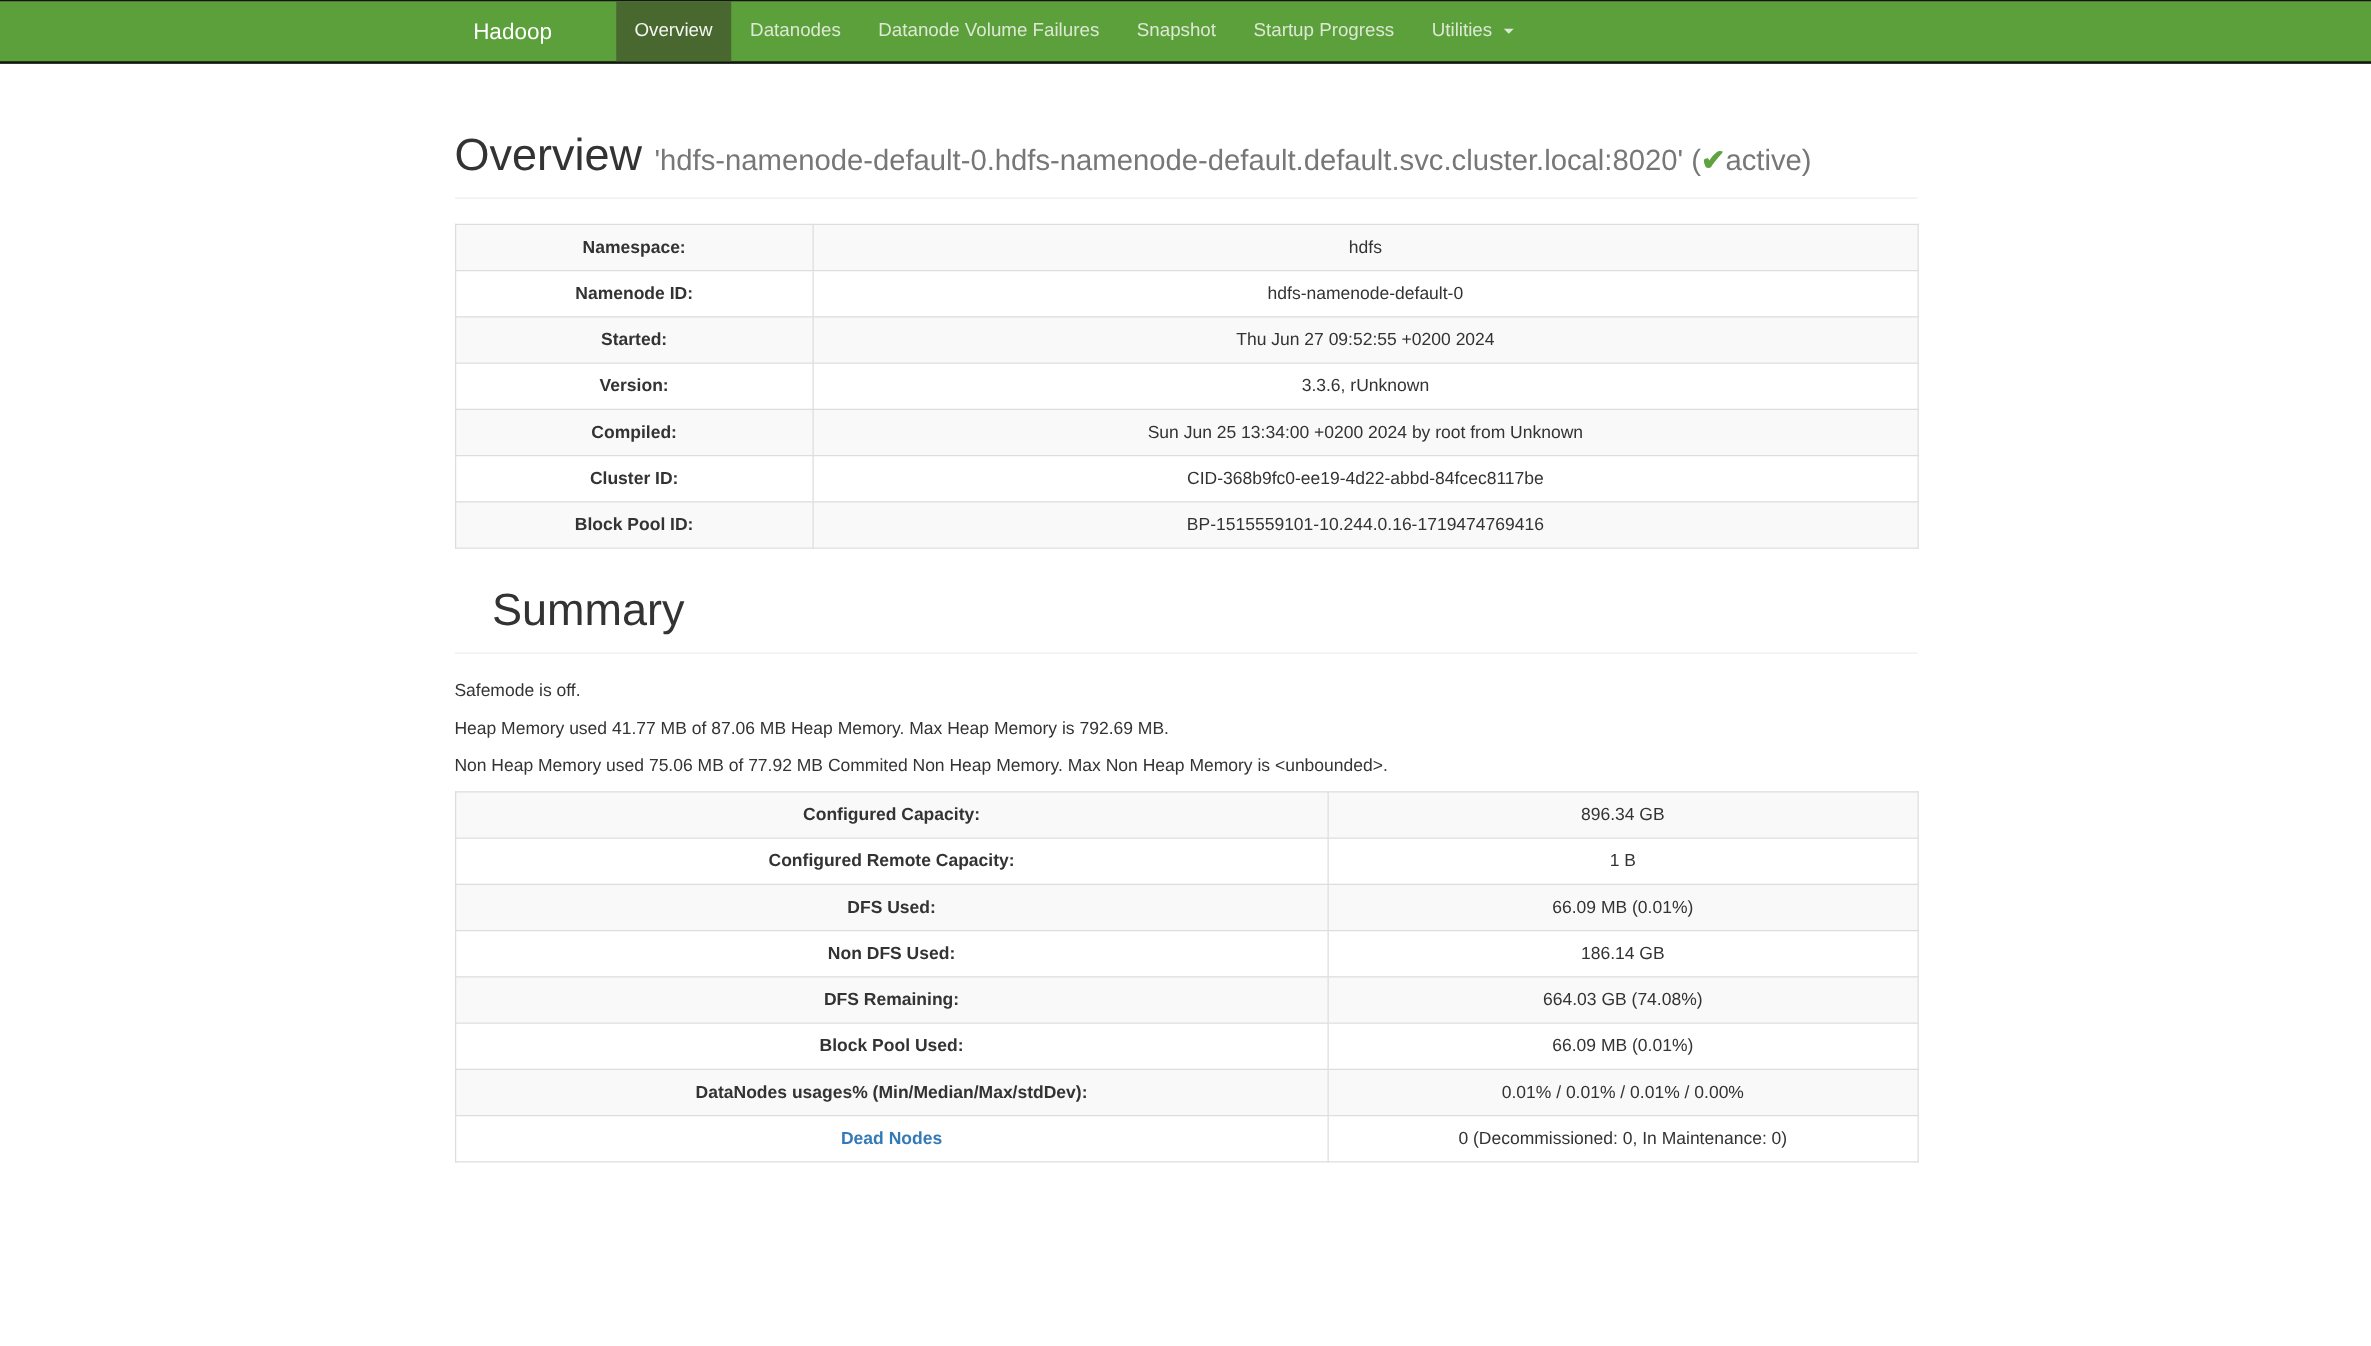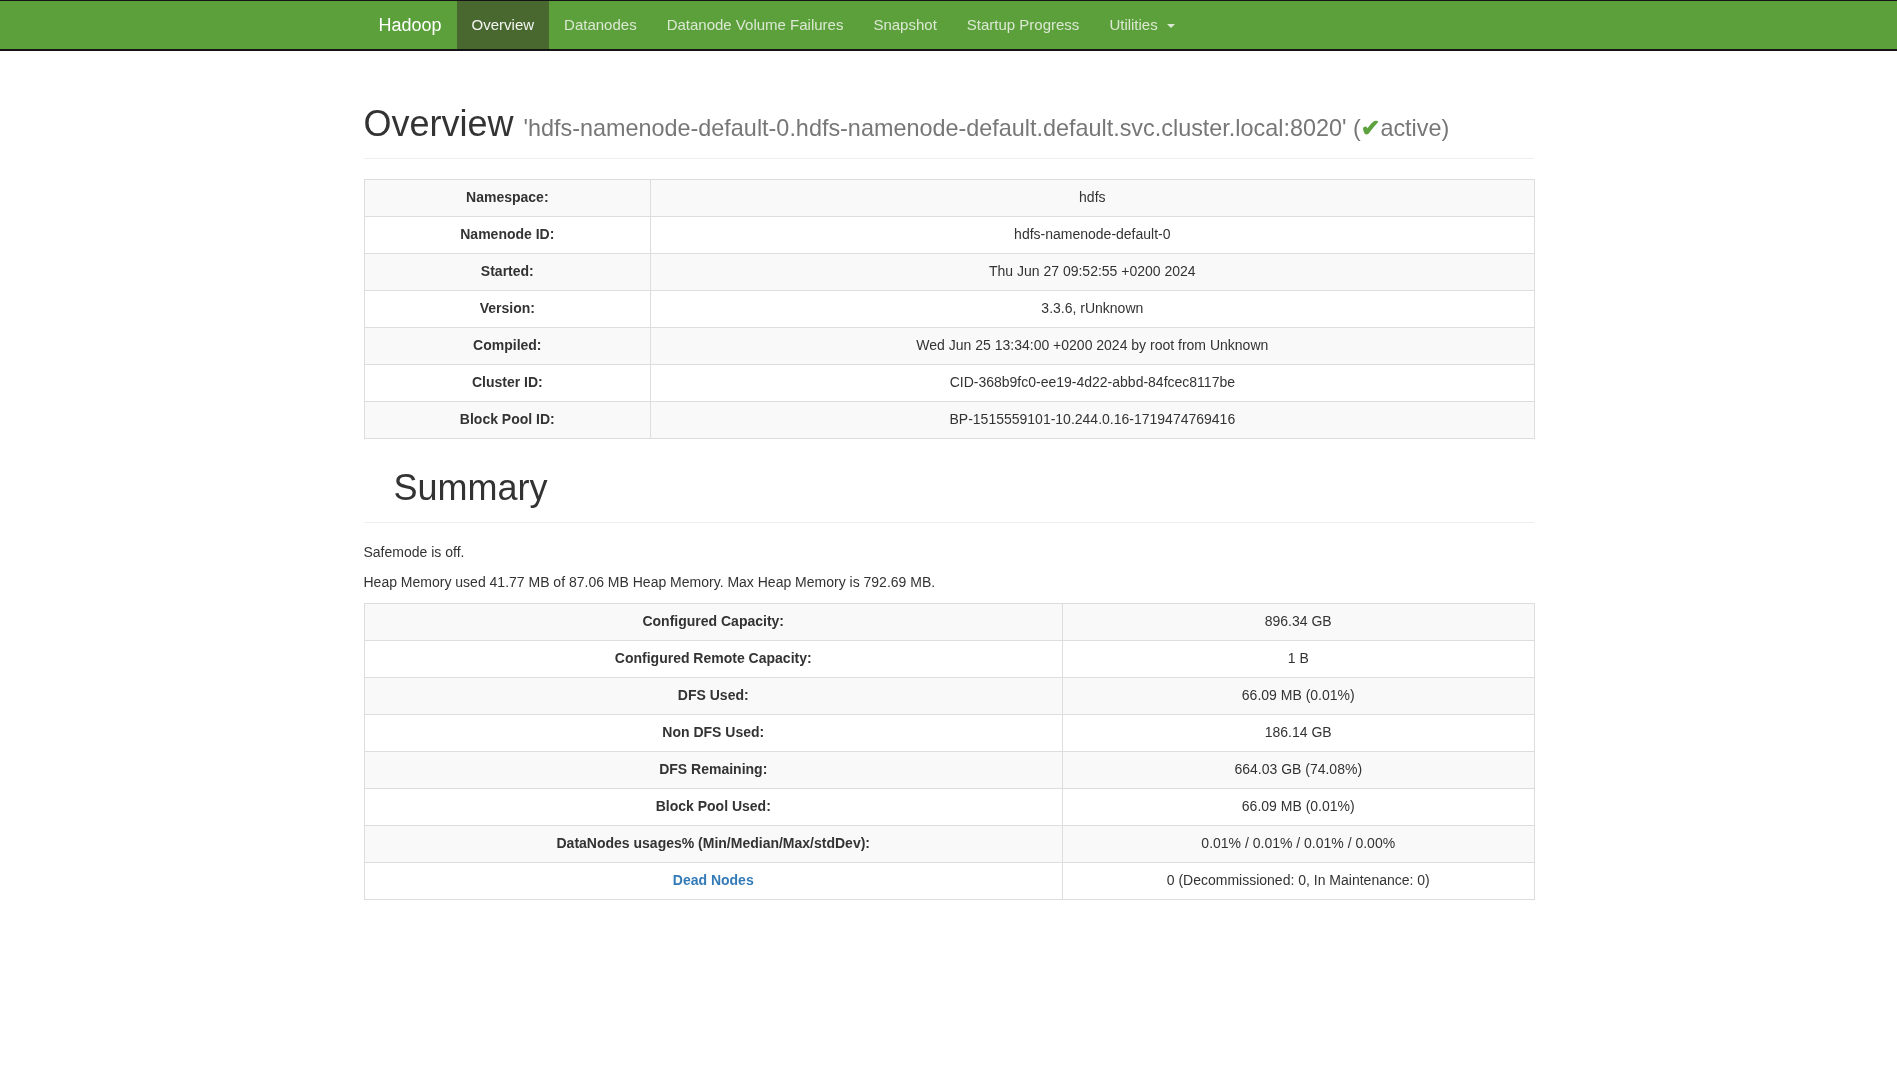--- a/index.html
+++ b/index.html
@@ -17,21 +17,21 @@
     font-size:14px;line-height:1.42857;
   }
   
   .navbar{
     background:var(--navbar-green);
     border-top:1px solid #151515;
     border-bottom:2px solid #151515;
   }
   .navbar-inner{
     width:1170px;margin:0 auto;padding:0 15px;
-    display:flex;align-items:stretch;
+    display:flex;align-items:stretch;gap:36px;
   }
   .brand{
     display:block;padding:14px 15px;
     font-size:18px;line-height:20px;color:#ffffff;
     text-decoration:none;white-space:nowrap;
   }
   .nav-menu{
     list-style:none;margin:0;padding:0;display:flex;
   }
   .nav-menu li{display:block;}
@@ -151,40 +151,41 @@
         <tr>
           <th>Started:</th>
           <td>Thu Jun 27 09:52:55 +0200 2024</td>
         </tr>
         <tr>
           <th>Version:</th>
           <td>3.3.6, rUnknown</td>
         </tr>
         <tr>
           <th>Compiled:</th>
-          <td>Wed Jun 25 13:34:00 +0200 2024 by root from Unknown</td>
+          <td>Sun Jun 25 13:34:00 +0200 2024 by root from Unknown</td>
         </tr>
         <tr>
           <th>Cluster ID:</th>
           <td>CID-368b9fc0-ee19-4d22-abbd-84fcec8117be</td>
         </tr>
         <tr>
           <th>Block Pool ID:</th>
           <td>BP-1515559101-10.244.0.16-1719474769416</td>
         </tr>
       </tbody>
   </table>
 
   <h1 class="section-heading">Summary</h1>
 
   <hr>
 
   <div class="summary-text">
       <p>Safemode is off.</p>
       <p>Heap Memory used 41.77 MB of 87.06 MB Heap Memory. Max Heap Memory is 792.69 MB.</p>
+      <p>Non Heap Memory used 75.06 MB of 77.92 MB Commited Non Heap Memory. Max Non Heap Memory is &lt;unbounded&gt;.</p>
     </div>
 
   <table class="tbl tbl-summary">
     <tbody>
         <tr>
           <th>Configured Capacity:</th>
           <td>896.34 GB</td>
         </tr>
         <tr>
           <th>Configured Remote Capacity:</th>

